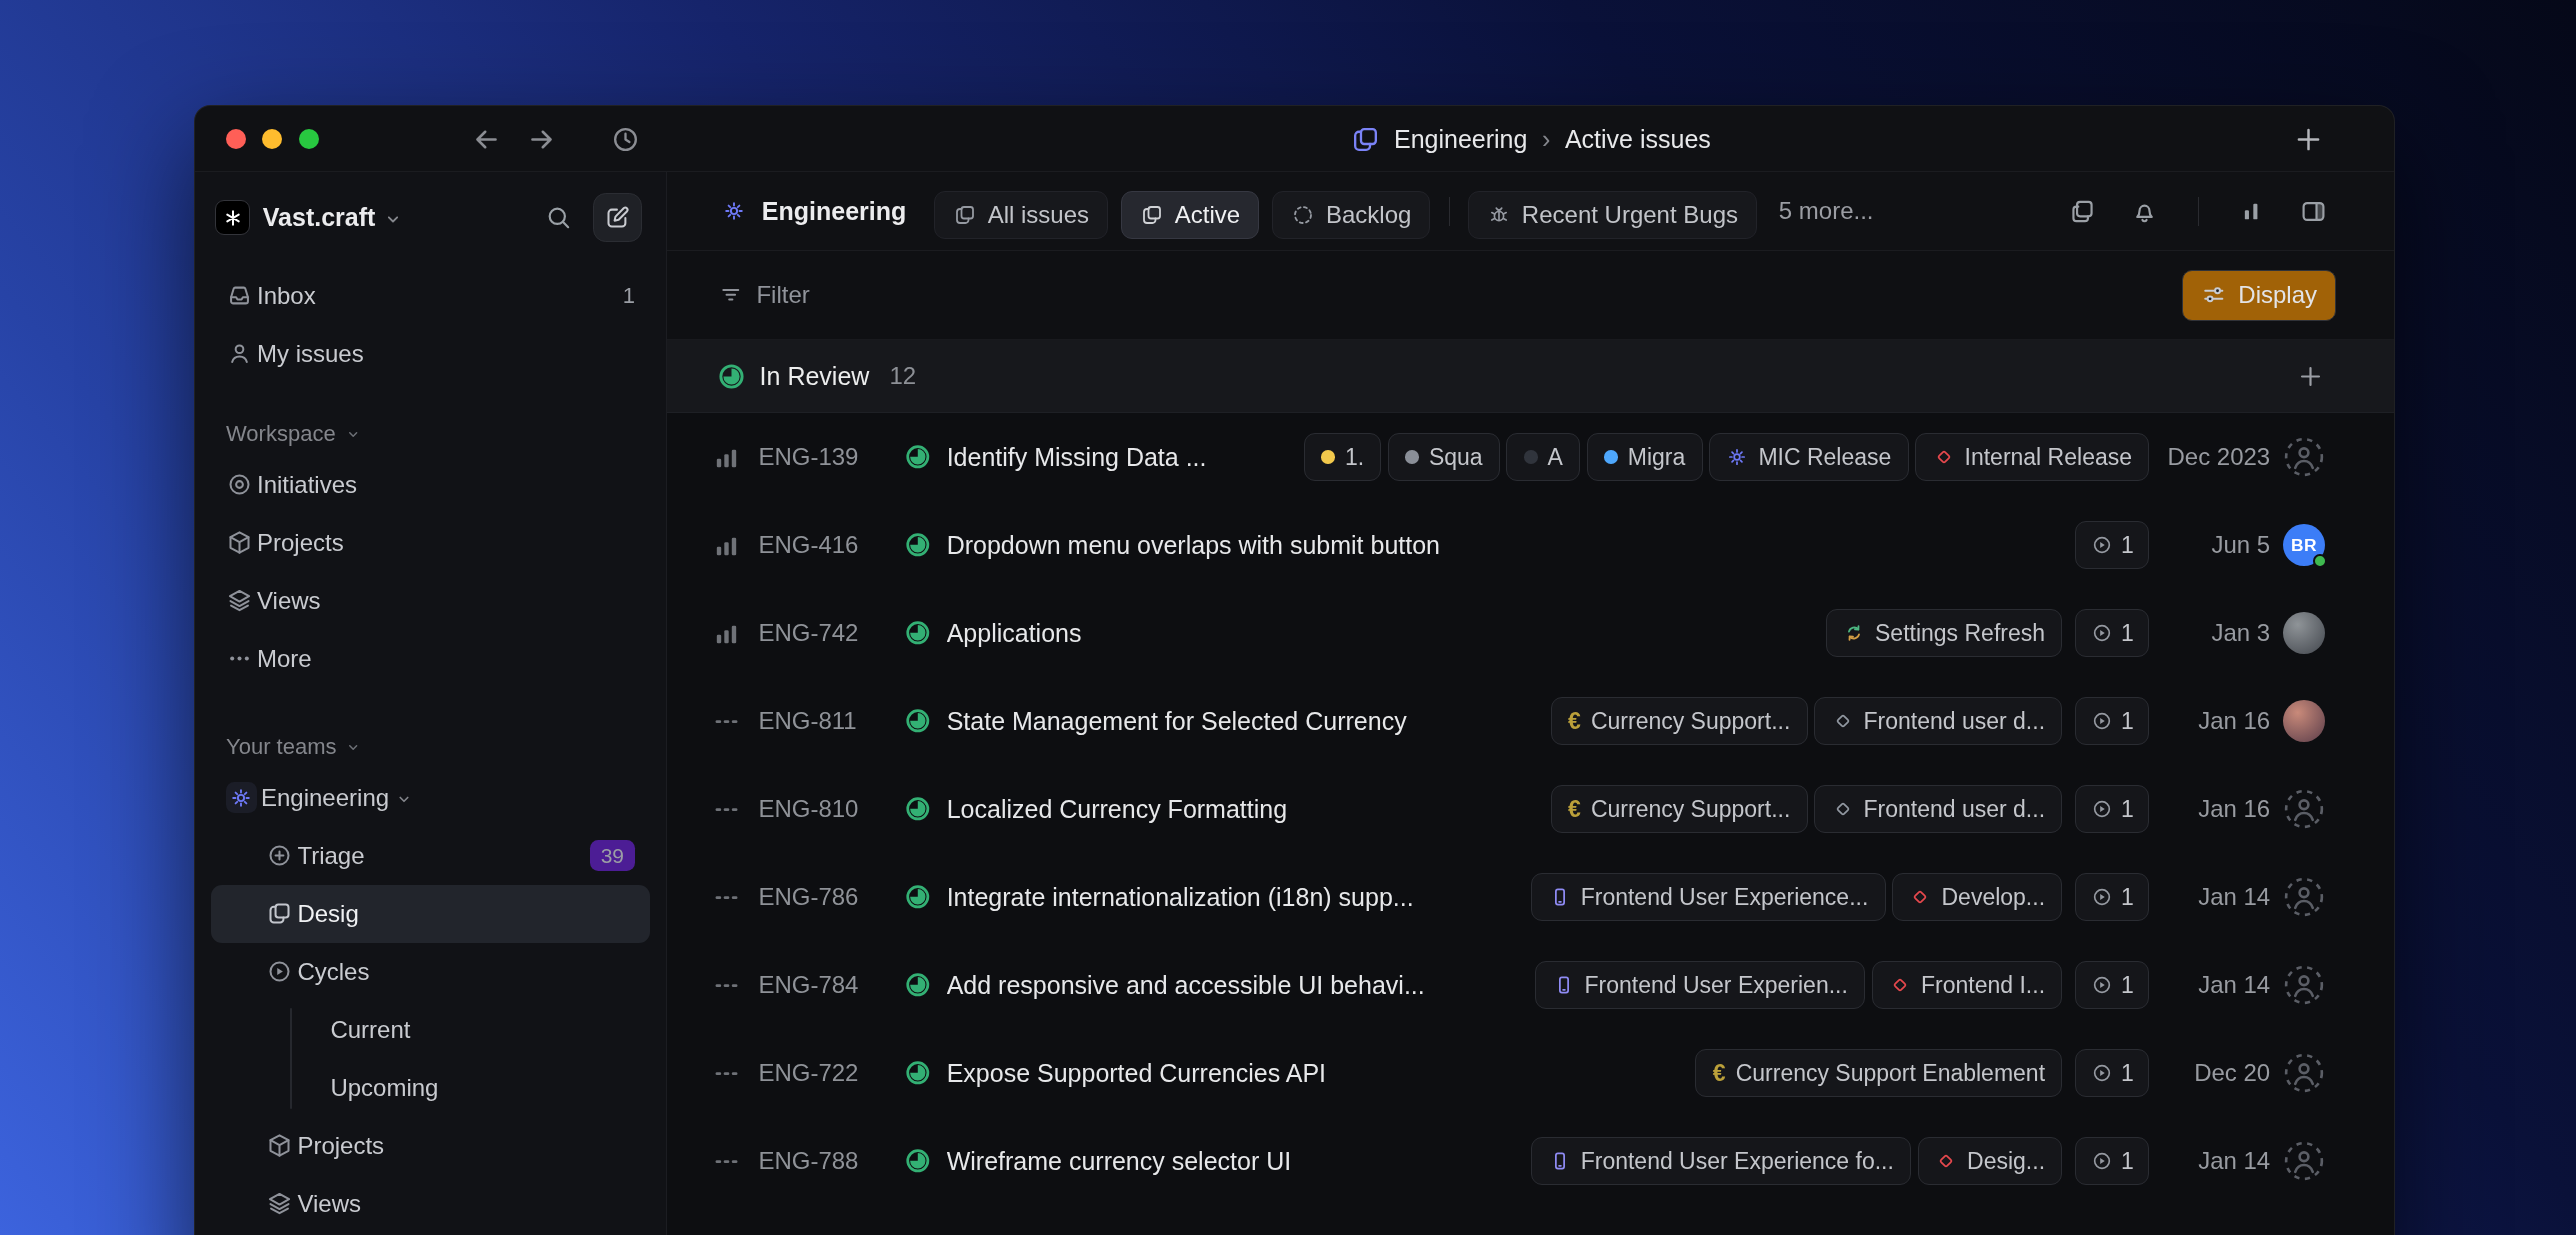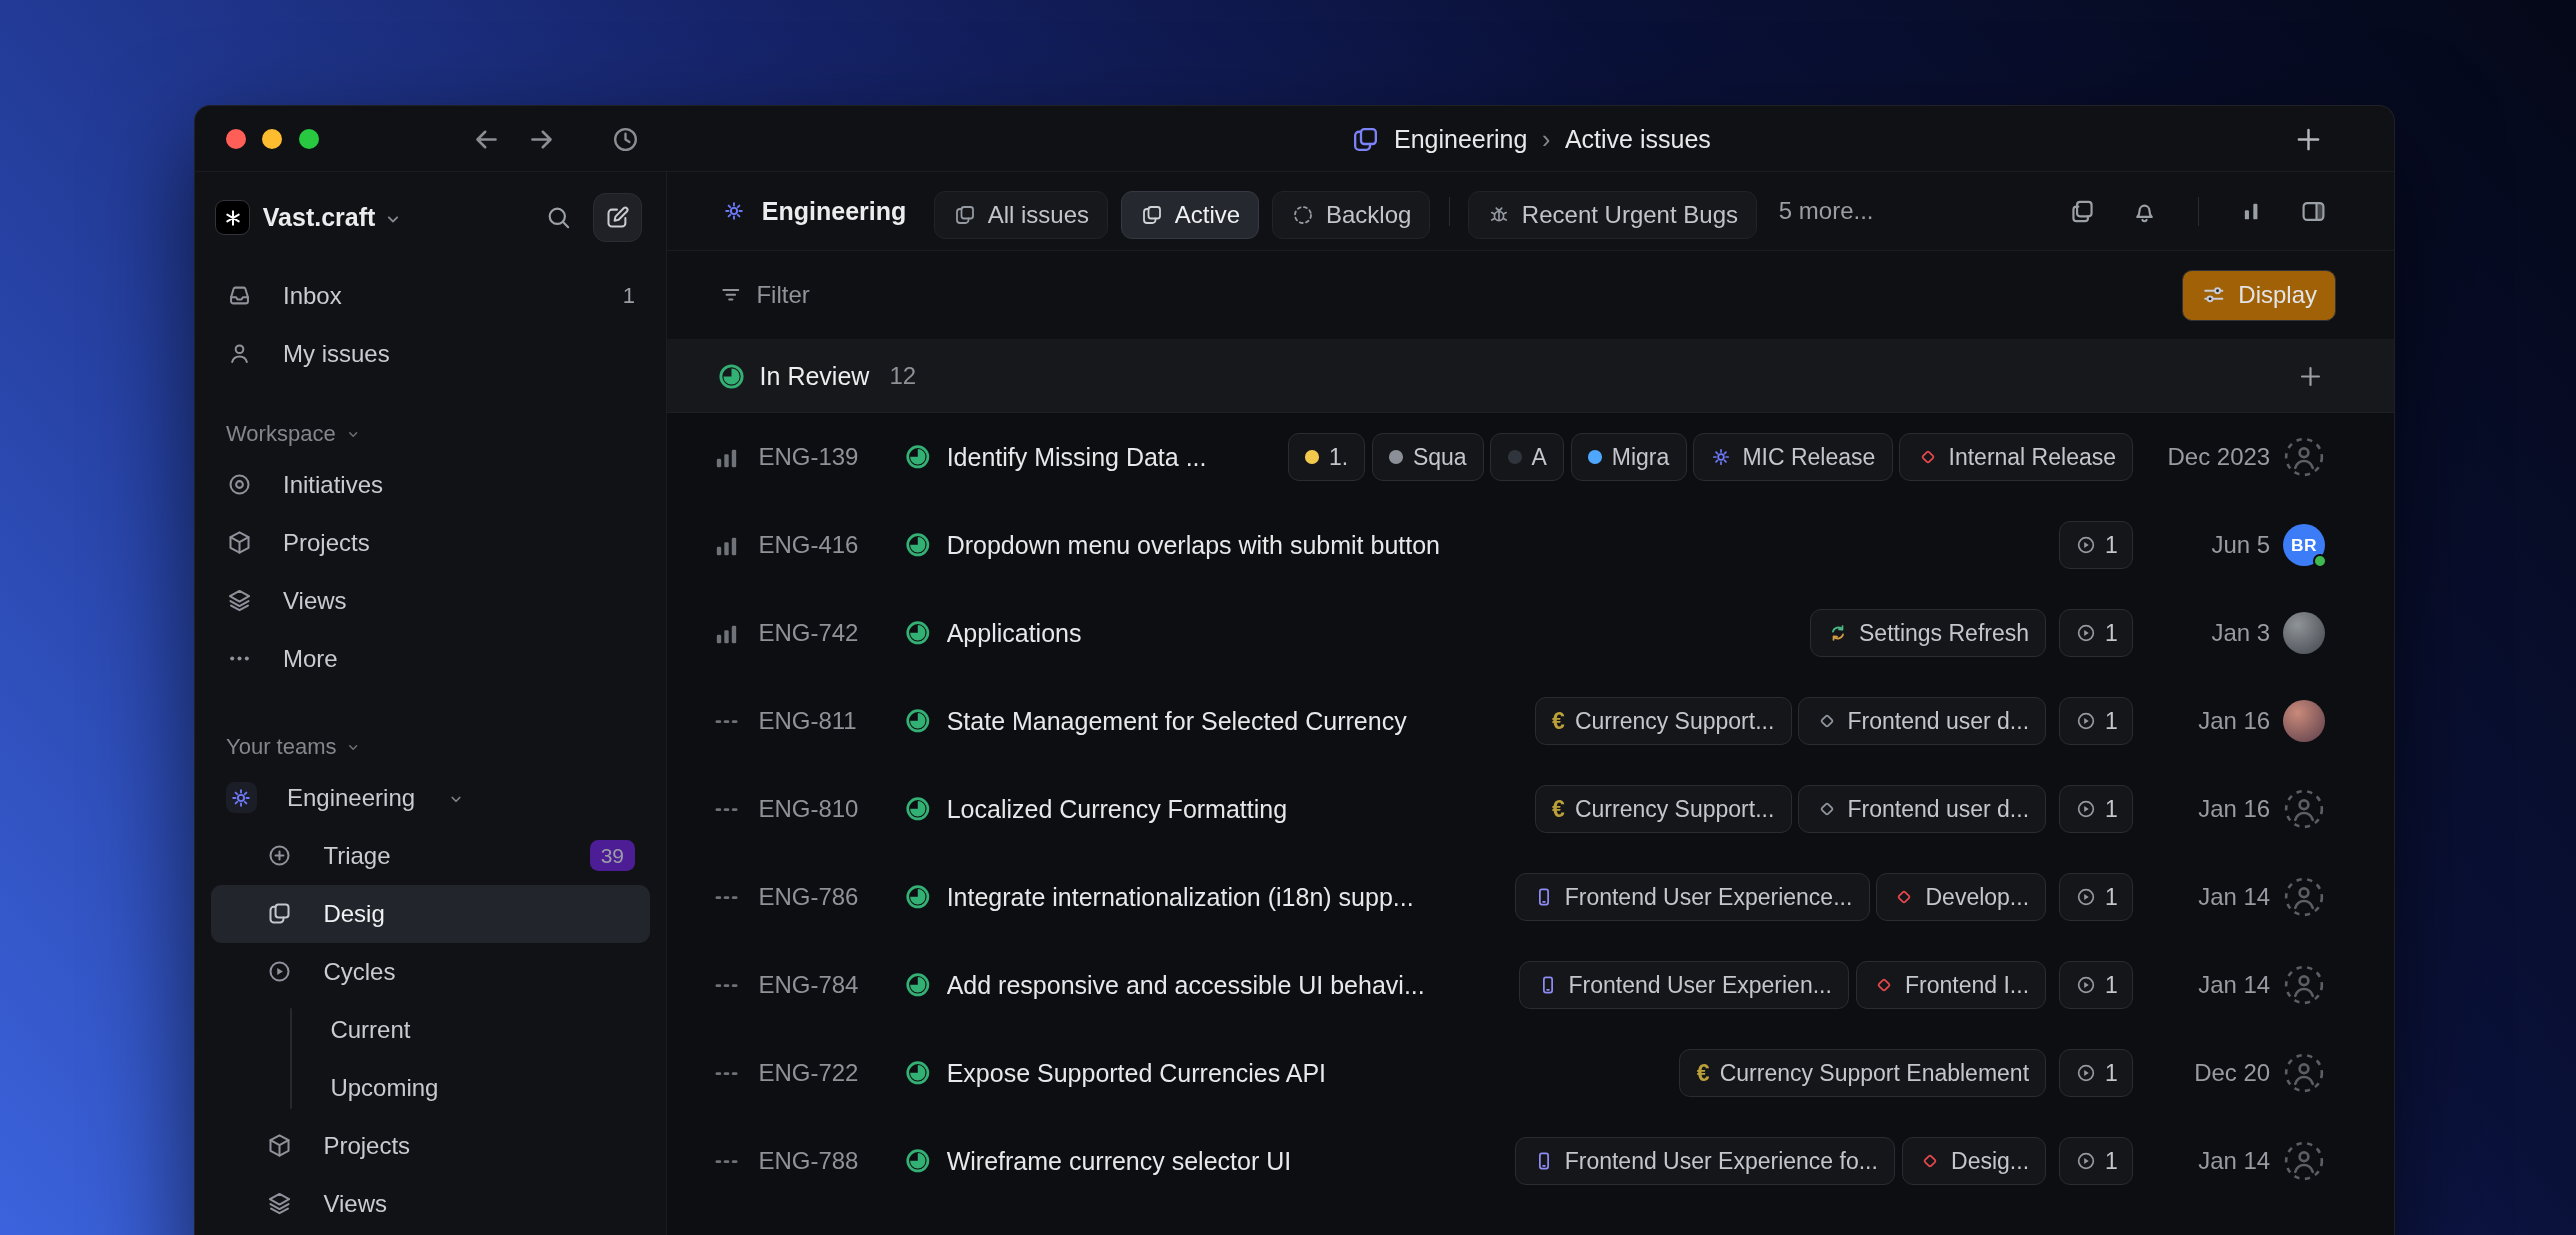--- a/index.html
+++ b/index.html
@@ -37,21 +37,21 @@
   .logo-tile{width:35px;height:35px;border-radius:9px;background:#000;border:0.9px solid #33343a;display:flex;align-items:center;justify-content:center;color:#fff;}
   .logo-tile svg{width:20px;height:20px;}
   .ws-name{margin-left:12.8px;font-size:25px;font-weight:600;color:#ececee;}
   .ws-chev{width:20px;height:20px;color:#84868c;margin-left:7.3px;margin-top:3.7px;}
   .ws-spacer{flex:1;}
   .ws-search{width:29px;height:29px;color:#9aa0a6;margin-right:20px;}
   .ws-compose{width:49px;height:49px;border-radius:12.8px;background:#1f2126;border:0.9px solid #2b2d33;display:flex;align-items:center;justify-content:center;color:#c9cbd0;}
   .ws-compose svg{width:27px;height:27px;}
 
   .snav{flex:1;overflow:hidden;display:flex;flex-direction:column;padding-top:3.7px;}
-  .srow{height:58px;flex:0 0 58px;margin:0 16.4px;padding:0 14.6px;border-radius:11px;display:flex;align-items:center;gap:30px;color:#c9cbd0;font-size:24px;}
+  .srow{height:58px;flex:0 0 58px;margin:0 16.4px;padding:0 14.6px;border-radius:11px;display:flex;align-items:center;gap:4px;color:#c9cbd0;font-size:24px;}
   .srow .sicon{width:27px;height:27px;color:#8f929a;flex:0 0 27px;}
   .srow.selected{background:#22252c;color:#f0f1f3;}
   .srow.selected .sicon{color:#c3c6cd;}
   .sbadge{margin-left:auto;color:#9b9ea5;font-size:22px;}
   .sbadge.pill{background:#4c1d95;border-radius:8.2px;padding:3.7px 11px;font-size:21px;}
   .section-title{height:44px;margin:29px 31px 0;display:flex;align-items:center;gap:9px;color:#84868c;font-size:22px;font-weight:500;}
   .section-title.teams{margin-top:37px;}
   .section-title .chev{width:16.4px;height:16.4px;color:#6d7076;margin-top:1.8px;}
   .team-tile{width:31px;height:31px;border-radius:8.2px;background:#1b1d27;display:flex;align-items:center;justify-content:center;color:#6e79f7;flex:0 0 31px;}
   .team-tile svg{width:24px;height:24px;}
@@ -100,21 +100,21 @@
   .ititle{margin-left:16.4px;font-size:25px;color:#e7e8ea;font-weight:500;white-space:nowrap;overflow:hidden;text-overflow:ellipsis;flex:0 1 auto;min-width:0;}
   .iright{margin-left:auto;display:flex;align-items:center;gap:12.8px;flex:0 0 auto;padding-left:18px;}
   .lgroup{display:flex;align-items:center;gap:6.4px;}
   .lpill{height:48px;display:flex;align-items:center;gap:10px;padding:0 16.4px;border-radius:11px;background:#15161a;border:0.9px solid #2a2c32;color:#c4c6cb;font-size:23px;white-space:nowrap;}
   .ldot{width:13.7px;height:13.7px;border-radius:50%;flex:0 0 13.7px;}
   .lic{width:22px;height:22px;flex:0 0 22px;}
   .lic svg{width:100%;height:100%;}
   .leuro{font-size:23px;font-weight:700;color:#bba03a;}
   .cycle-pill{height:48px;display:flex;align-items:center;gap:8.2px;padding:0 14.6px;border-radius:11px;background:#15161a;border:0.9px solid #2a2c32;color:#c4c6cb;font-size:23px;}
   .cycle-pill .lic{color:#9599a1;}
-  .idate{min-width:108px;text-align:right;font-size:24px;color:#989ba1;white-space:nowrap;margin-left:16px;}
+  .idate{min-width:108px;text-align:right;font-size:24px;color:#989ba1;white-space:nowrap;}
   .avatar{width:42px;height:42px;border-radius:50%;position:relative;flex:0 0 42px;display:flex;align-items:center;justify-content:center;}
   .avatar.ghost{color:#5b5e66;}
   .avatar.ghost svg{width:42px;height:42px;}
   .avatar.init{color:#fff;font-size:17.4px;font-weight:700;letter-spacing:0.5px;}
   .avatar .online{position:absolute;right:-1.8px;bottom:-1.8px;width:13.7px;height:13.7px;border-radius:50%;background:#3fb950;border:2.7px solid #0d0e11;}
 </style>
 </head>
 <body>
 
 <div class="screen">

